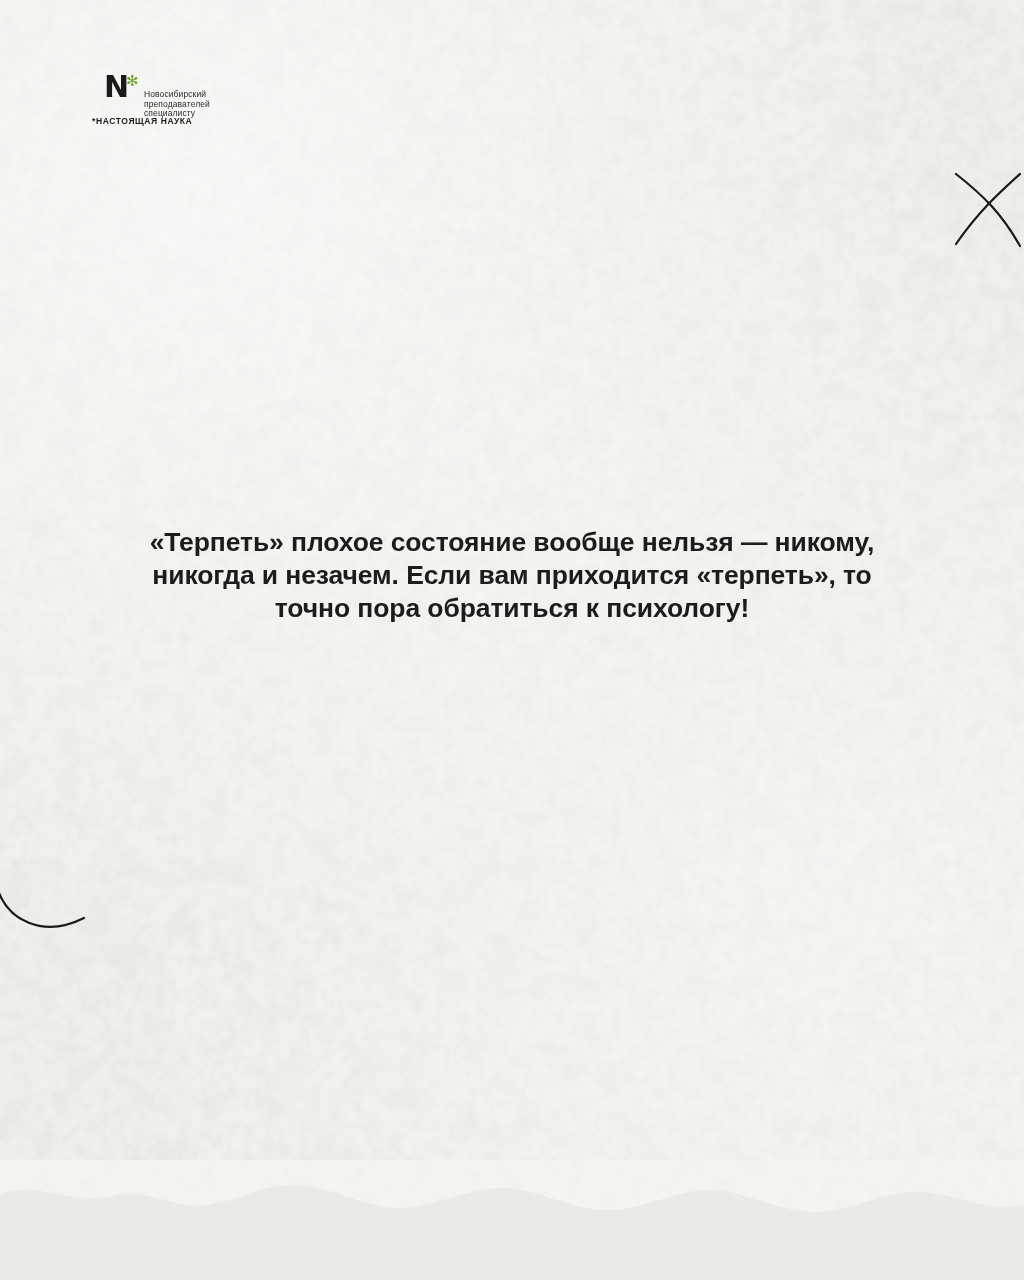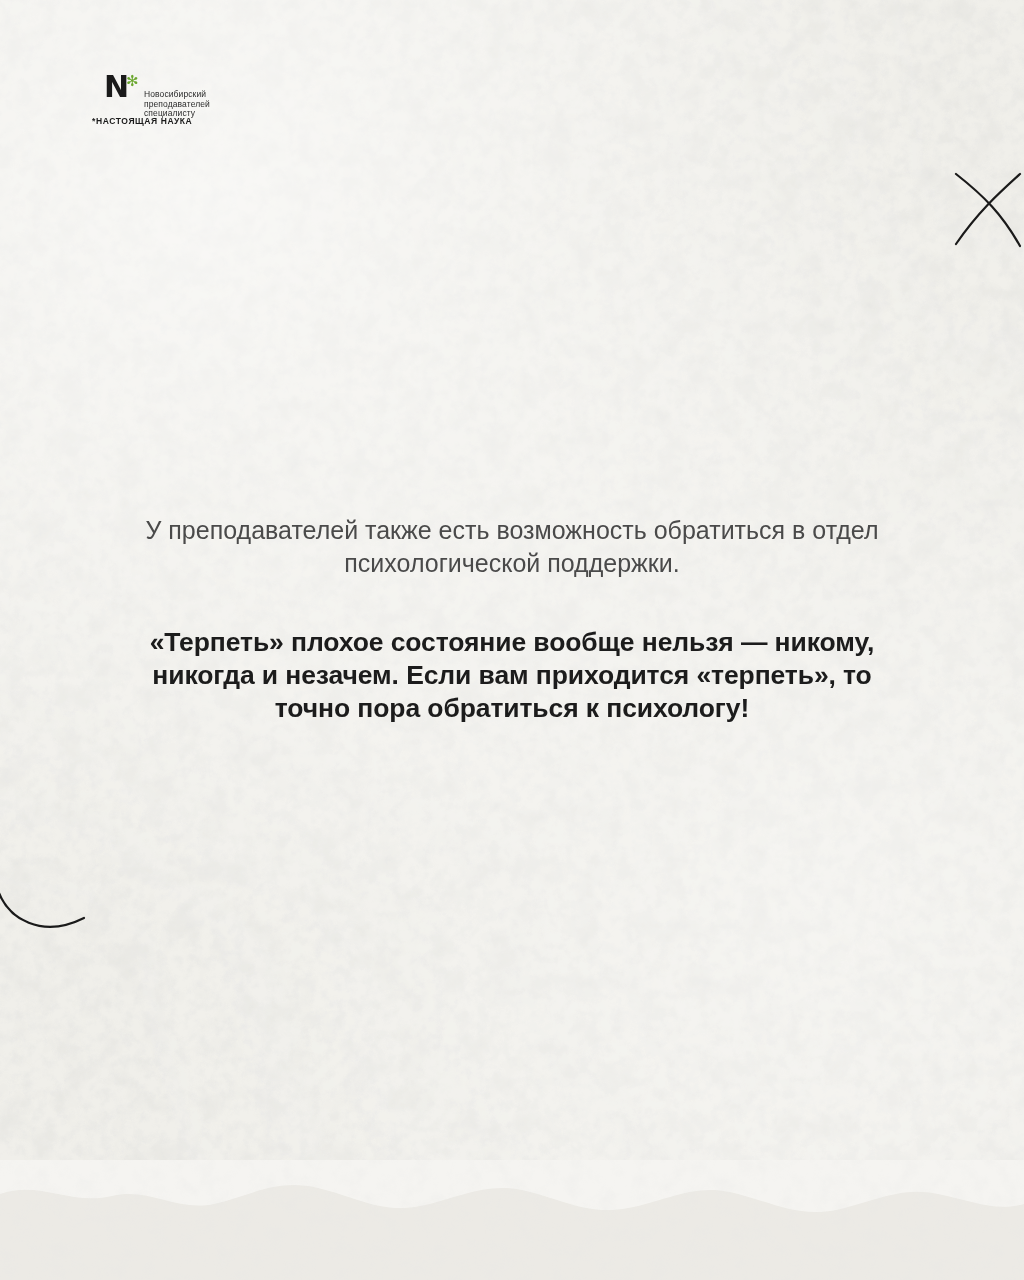--- a/index.html
+++ b/index.html
@@ -221,17 +221,16 @@
   <svg class="squiggle-right" viewBox="0 0 70 80">
     <path d="M2,4 C30,26 48,44 66,76" stroke="#1a1a1a" stroke-width="2.2" fill="none" stroke-linecap="round"></path>
     <path d="M66,4 C44,24 24,42 2,74" stroke="#1a1a1a" stroke-width="2.2" fill="none" stroke-linecap="round"></path>
   </svg>
 
   <svg class="squiggle-left" viewBox="0 0 90 70">
     <path d="M-4,4 C6,42 44,58 84,38" stroke="#1a1a1a" stroke-width="2.2" fill="none" stroke-linecap="round"></path>
   </svg>
 
   <div class="content">
-    <p class="para-regular">У преподавателей также есть возможность обратиться в отдел психологической поддержки.</p>
     <p class="para-bold-2">«Терпеть» плохое состояние вообще нельзя — никому, никогда и незачем. Если вам приходится «терпеть», то точно пора обратиться к психологу!</p>
   </div>
 
 </div>
 
 </body></html>

